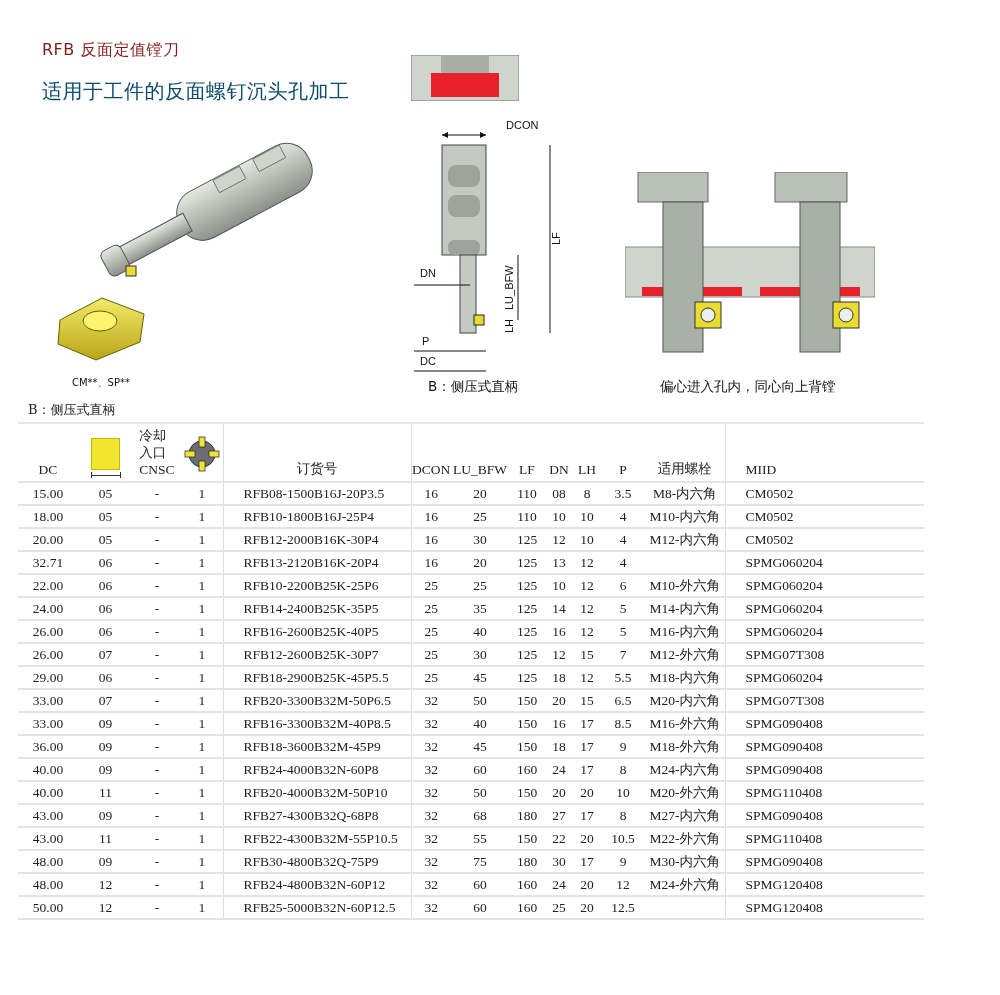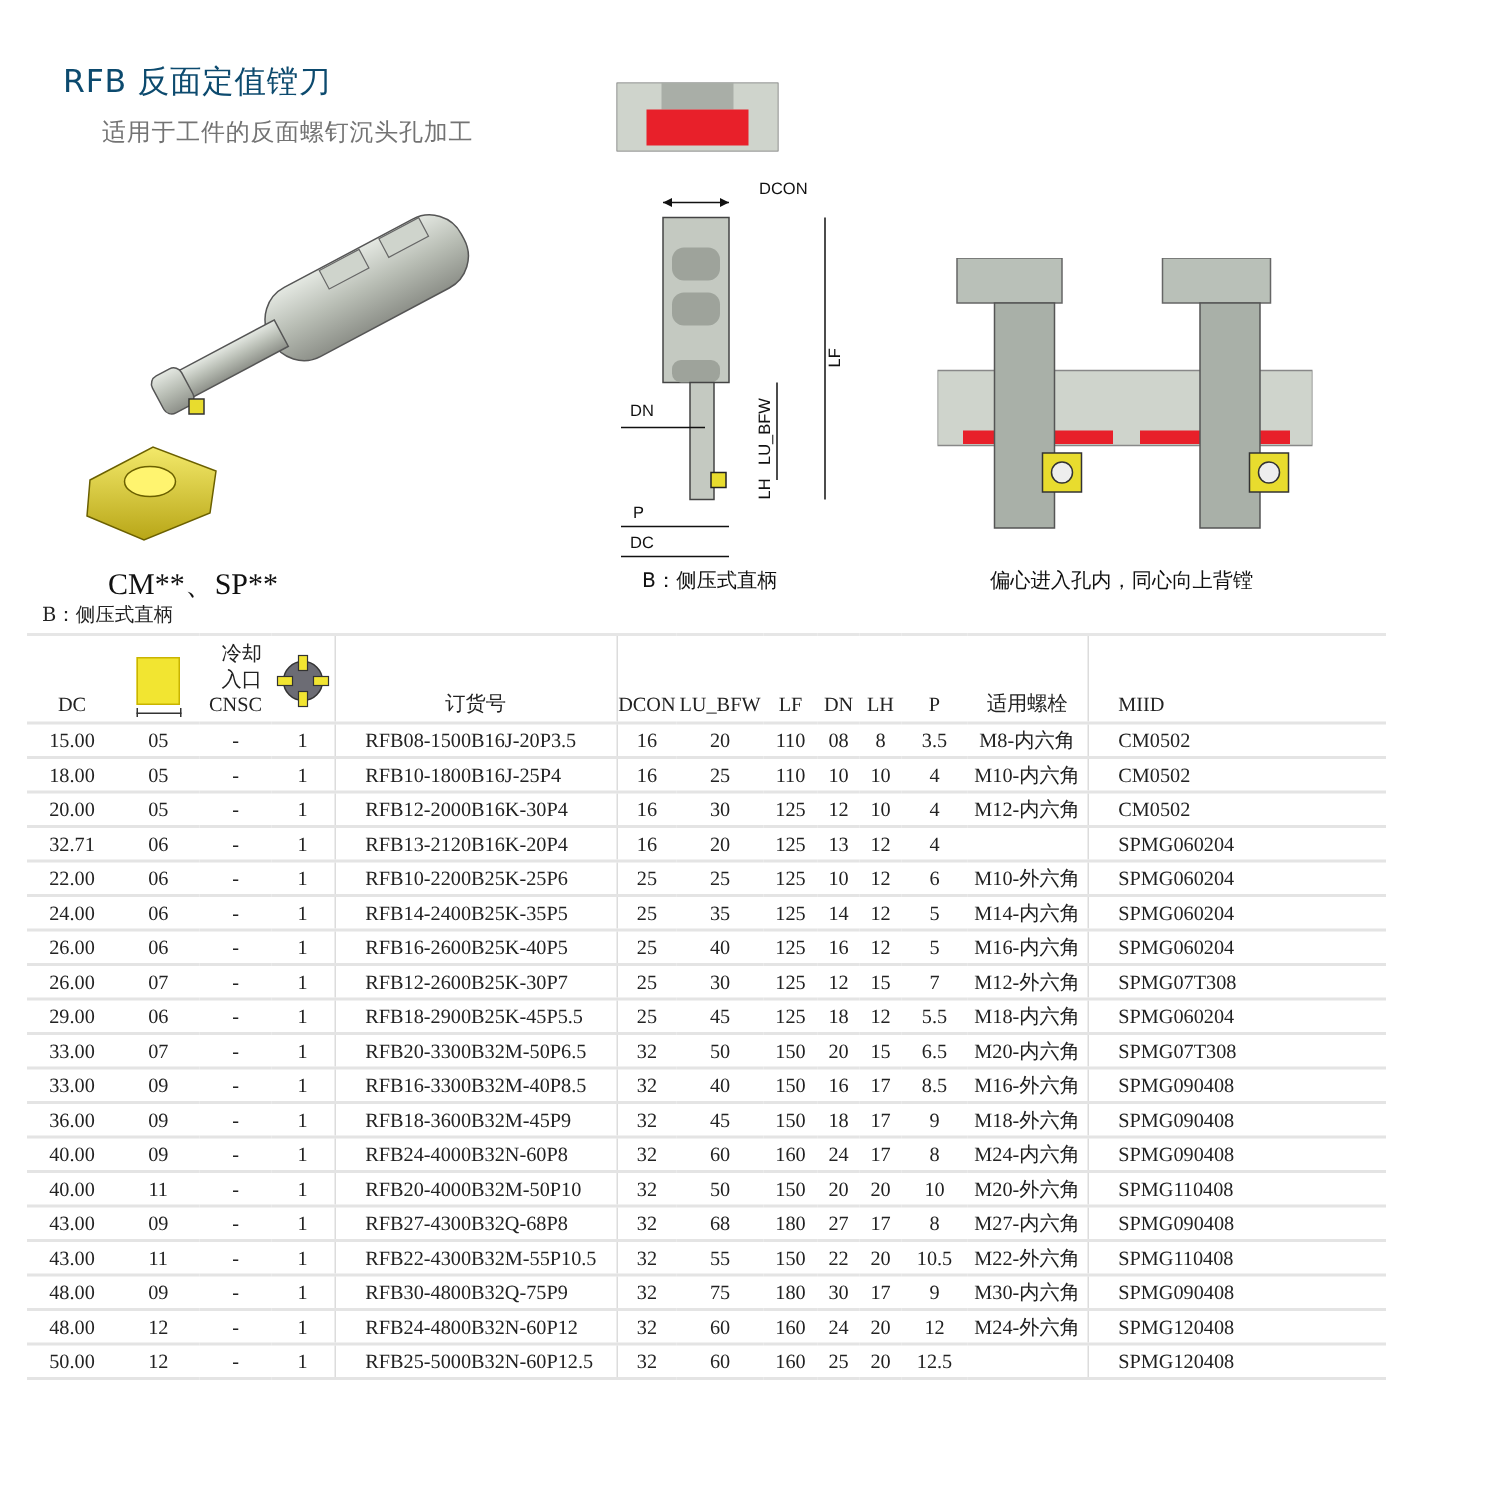--- a/index.html
+++ b/index.html
@@ -1,28 +1,28 @@
 <!DOCTYPE html>
 <html><head>
 <meta charset="utf-8">
 <style>
   html, body { margin:0; padding:0; background:#ffffff; }
   body { width:1000px; height:995px; position:relative; overflow:hidden; font-family:"DejaVu Sans", sans-serif; color:#222; }
-  .title { position:absolute; left:42px; top:40px; font-size:21px; font-weight:normal; color:#0c4a6e; letter-spacing:0.5px; }
-  .subtitle { position:absolute; left:42px; top:78px; font-size:16px; color:#737373; letter-spacing:0.5px;margin-left:26px; }
+  .title { position:absolute; left:42px; top:40px; font-size:16px; font-weight:normal; color:#7f1d1d; letter-spacing:0.5px; }
+  .subtitle { position:absolute; left:42px; top:78px; font-size:20px; color:#0c4a6e; letter-spacing:0.5px; }
   .fig { position:absolute; }
   .caption { position:absolute; font-size:13.5px; color:#111; white-space:nowrap; }
   .section-label { position:absolute; left:28px; top:401px; font-family:"DejaVu Serif", serif; font-size:13px; color:#222; }
 
   table.spec { position:absolute; left:18px; top:422px; width:906px; border-collapse:collapse; font-family:"Liberation Serif", "DejaVu Serif", serif; font-size:13.5px; color:#222; }
   table.spec th { font-weight:normal; vertical-align:bottom; padding:0 0 3px 0; height:54px; border-top:2px solid #e6e6e6; border-bottom:2px solid #e4e4e4; }
   table.spec td { height:21px; padding:0; border-bottom:2px solid #e4e4e4; text-align:center; white-space:nowrap; }
   table.spec td.left, table.spec th.left { text-align:left; padding-left:20px; }
   .vsep { border-left:1px solid #dcdcdc; }
-  .hdr-stack { display:inline-block; line-height:17px; text-align:right;font-family:Liberation Serif, serif; }
+  .hdr-stack { display:inline-block; line-height:17px; text-align:left;font-family:Liberation Serif, serif; }
   .yellow-sw { width:27px; height:30px; background:#f2e531; border:1px solid #c9b400; margin:0 auto 2px; }
   .dim-arrow { width:30px; height:6px; margin:0 auto; position:relative; }
   .dim-arrow:before { content:""; position:absolute; left:0; right:0; top:3px; border-top:1px solid #333; }
   .dim-arrow:after { content:""; position:absolute; left:0; right:0; top:0; height:6px; border-left:1px solid #333; border-right:1px solid #333; }
 </style>
 </head>
 <body>
 
 <div class="title">RFB 反面定值镗刀</div>
 <div class="subtitle">适用于工件的反面螺钉沉头孔加工</div>
@@ -43,21 +43,21 @@
     <rect x="140" y="70" width="145" height="52" rx="24" fill="url(#steel)" stroke="#555" stroke-width="1"></rect>
     <rect x="68" y="86" width="80" height="20" fill="url(#steel)" stroke="#555" stroke-width="1"></rect>
     <rect x="55" y="82" width="22" height="28" rx="6" fill="url(#steel)" stroke="#555" stroke-width="1"></rect>
     <rect x="190" y="71" width="30" height="14" fill="#cfd4cc" stroke="#666" stroke-width="0.8"></rect>
     <rect x="235" y="71" width="30" height="14" fill="#cfd4cc" stroke="#666" stroke-width="0.8"></rect>
   </g>
   <rect x="86" y="146" width="10" height="10" fill="#e8dc2e" stroke="#333" stroke-width="1"></rect>
   <polygon points="20,200 62,178 104,194 100,222 56,240 18,224" fill="url(#gold)" stroke="#6b6000" stroke-width="1"></polygon>
   <ellipse cx="60" cy="201" rx="17" ry="10" fill="#fff46f" stroke="#6b6000" stroke-width="1"></ellipse>
 </svg>
-<div class="caption" style="left:72px;top:376px;font-size:20px;font-family:Liberation Serif, serif;">CM**、SP**</div>
+<div class="caption" style="left:72px;top:376px;font-size:10px;">CM**、SP**</div>
 
 <svg class="fig" style="left:411px;top:55px" width="108" height="46" viewBox="0 0 108 46">
   <rect x="0" y="0" width="108" height="46" fill="#cfd4cc" stroke="#777"></rect>
   <rect x="30" y="0" width="48" height="18" fill="#a9aea7"></rect>
   <rect x="20" y="18" width="68" height="24" fill="#e8202a"></rect>
 </svg>
 
 <svg class="fig" style="left:410px;top:115px" width="170" height="260" viewBox="0 0 170 260">
   <g font-family="Liberation Sans, sans-serif" font-size="11" fill="#111">
     <line x1="32" y1="20" x2="76" y2="20" stroke="#111"></line>

